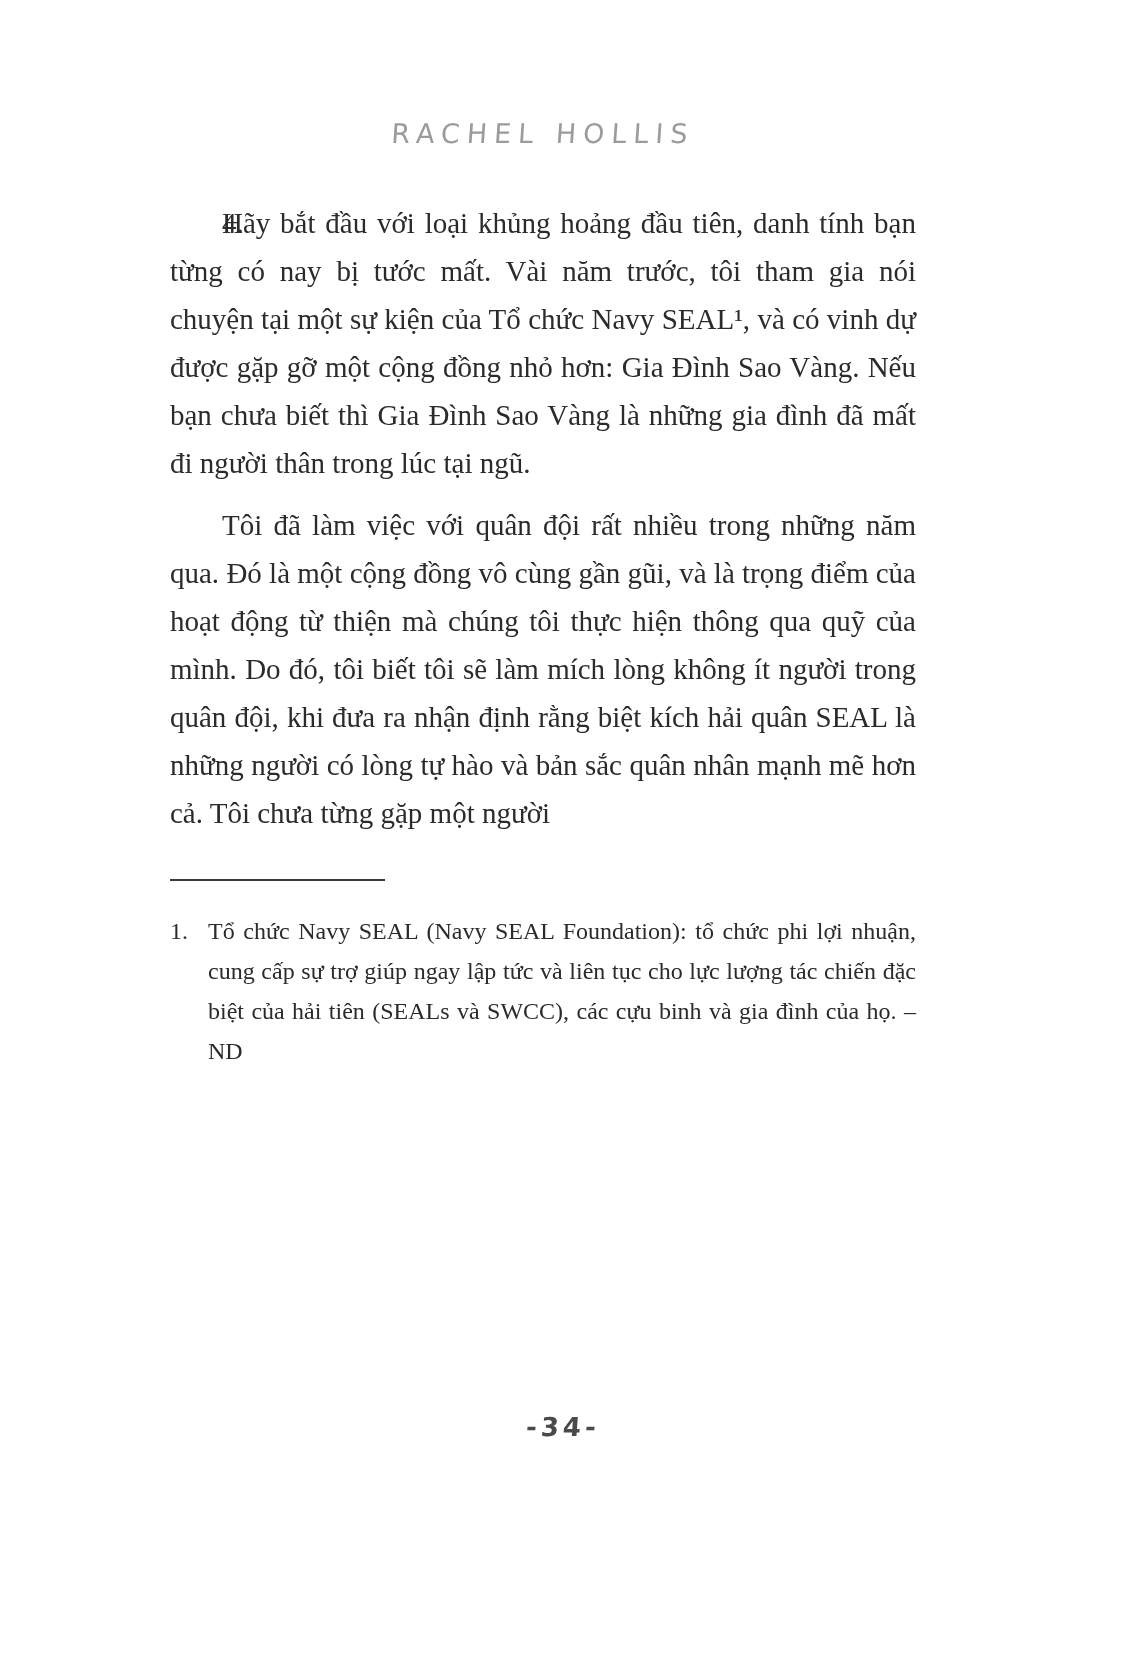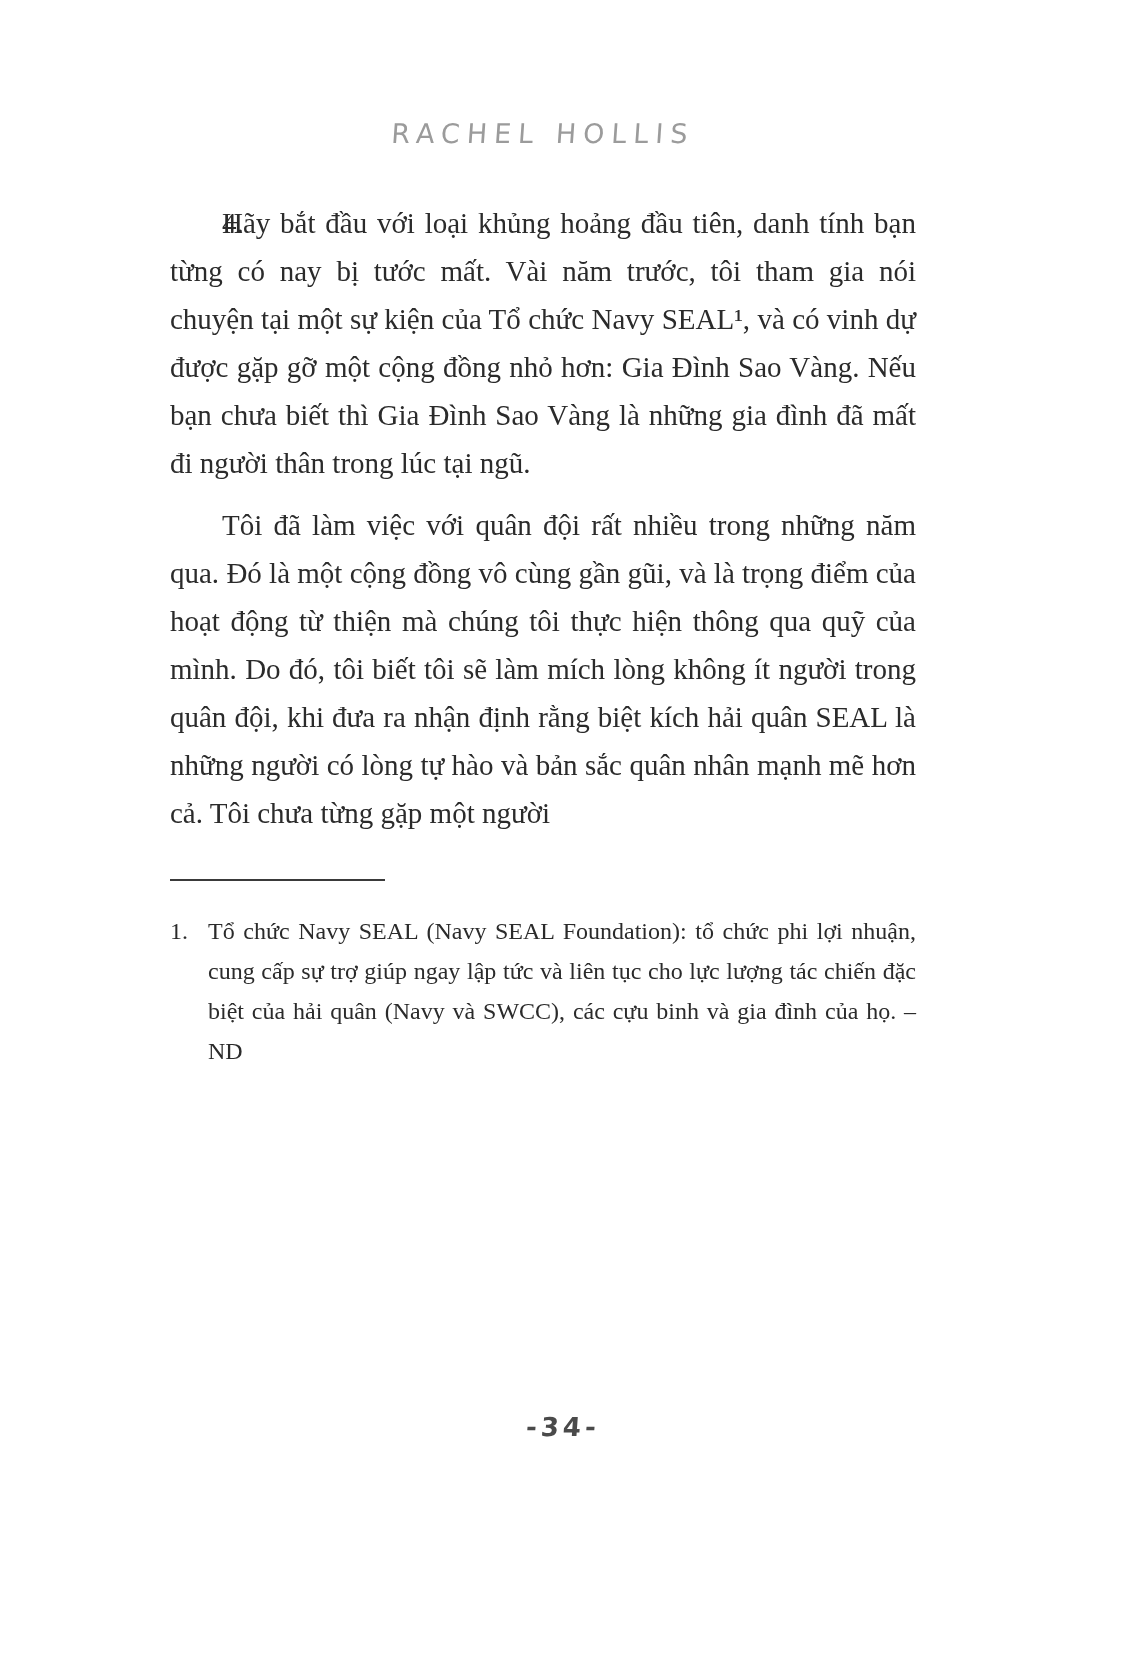--- a/index.html
+++ b/index.html
@@ -92,18 +92,18 @@
 
 
   <p class="body-text para">Hãy bắt đầu với loại khủng hoảng đầu tiên, danh tính bạn từng có nay bị tước mất. Vài năm trước, tôi tham gia nói chuyện tại một sự kiện của Tổ chức Navy SEAL¹, và có vinh dự được gặp gỡ một cộng đồng nhỏ hơn: Gia Đình Sao Vàng. Nếu bạn chưa biết thì Gia Đình Sao Vàng là những gia đình đã mất đi người thân trong lúc tại ngũ.</p>
 
   <p class="body-text para">Tôi đã làm việc với quân đội rất nhiều trong những năm qua. Đó là một cộng đồng vô cùng gần gũi, và là trọng điểm của hoạt động từ thiện mà chúng tôi thực hiện thông qua quỹ của mình. Do đó, tôi biết tôi sẽ làm mích lòng không ít người trong quân đội, khi đưa ra nhận định rằng biệt kích hải quân SEAL là những người có lòng tự hào và bản sắc quân nhân mạnh mẽ hơn cả. Tôi chưa từng gặp một người</p>
 
   <hr class="footnote-divider">
 
   <div class="footnote">
     <span class="num">1.</span>
-    <span>Tổ chức Navy SEAL (Navy SEAL Foundation): tổ chức phi lợi nhuận, cung cấp sự trợ giúp ngay lập tức và liên tục cho lực lượng tác chiến đặc biệt của hải quân (Navy và SWCC), các cựu binh và gia đình của họ. – ND</span>
+    <span>Tổ chức Navy SEAL (Navy SEAL Foundation): tổ chức phi lợi nhuận, cung cấp sự trợ giúp ngay lập tức và liên tục cho lực lượng tác chiến đặc biệt của hải tiên (SEALs và SWCC), các cựu binh và gia đình của họ. – ND</span>
   </div>
 
   <div class="page-number">-34-</div>
 
 </div>
 
 </body></html>

